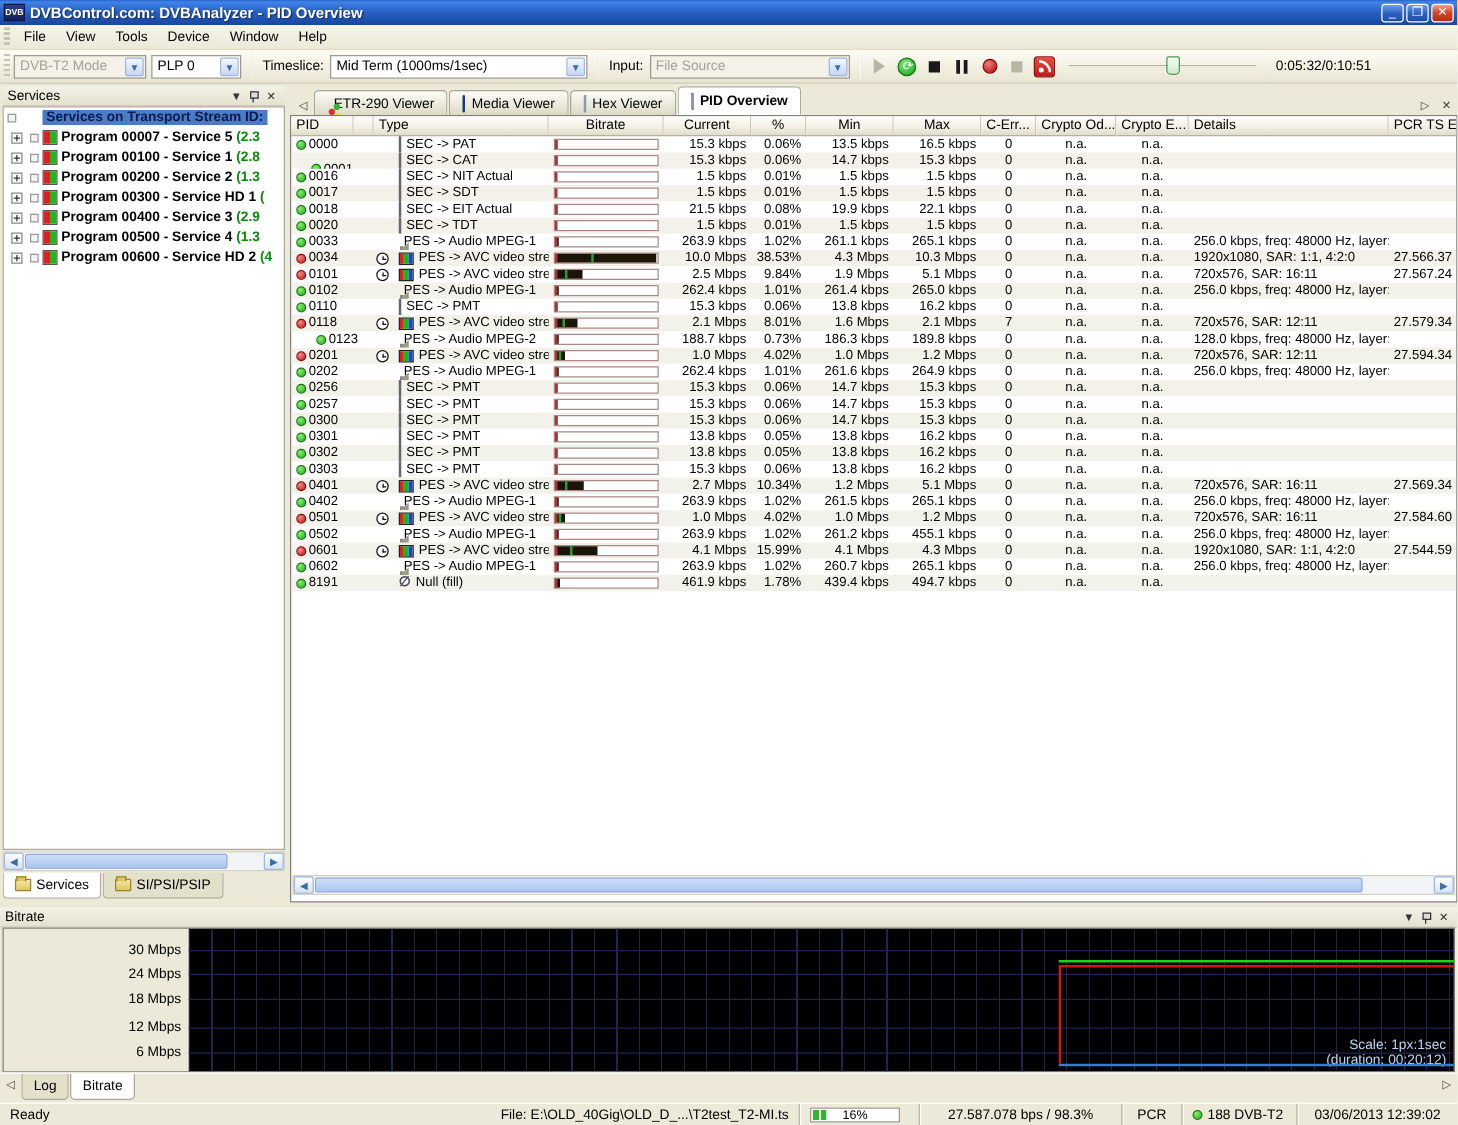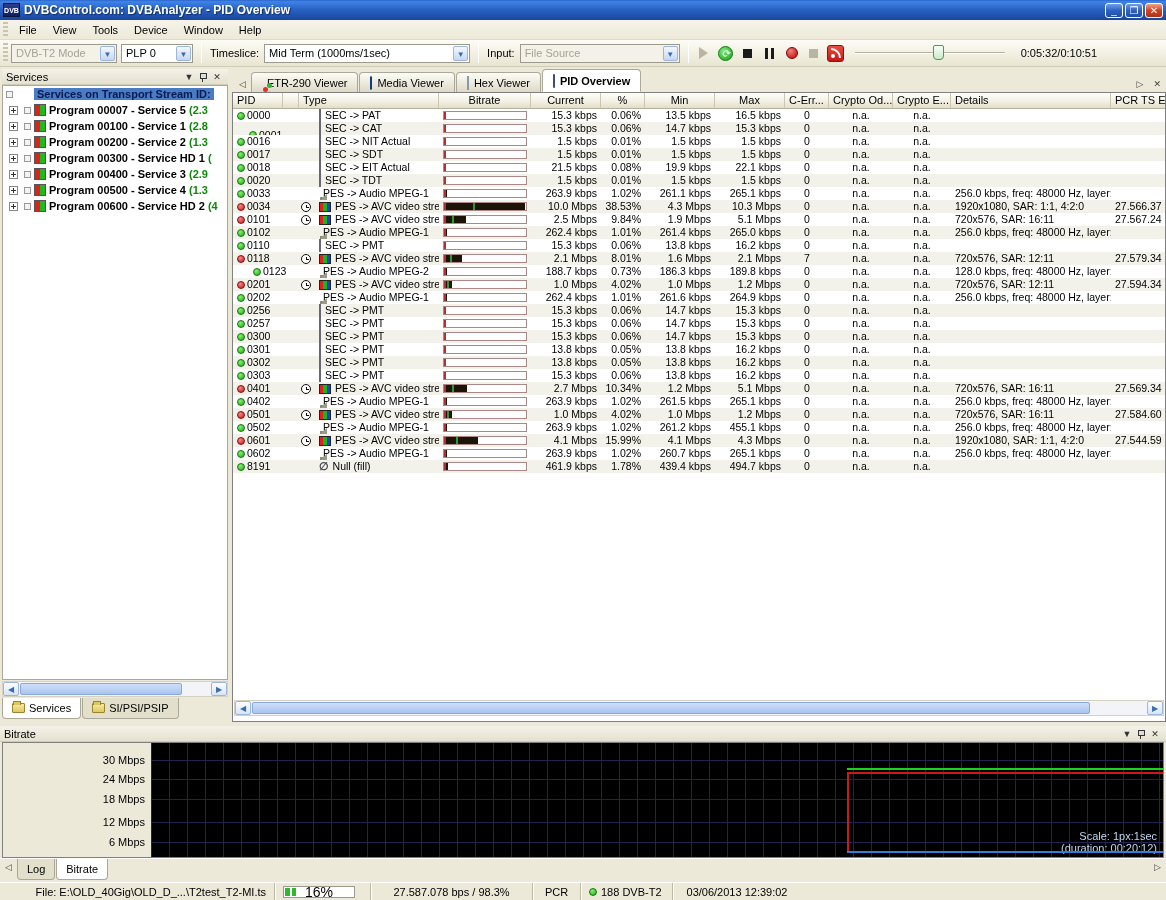--- a/index.html
+++ b/index.html
@@ -136,21 +136,21 @@
   .legend { position:absolute; left:10px; }
   .leg-item { font-size:11px; margin-bottom:1px; white-space:nowrap; }
   .scale-txt { position:absolute; right:6px; bottom:3px; text-align:right; color:#bcd6f2; font-size:11px; line-height:12px; }
 
   
   .bot-tabs { position:absolute; left:0; top:858px; width:1166px; height:24px; display:flex; align-items:flex-start; background:#ece9d8; border-top:1px solid #fff; }
   .statusbar { position:absolute; left:0; top:882px; width:1166px; height:18px; background:#ece9d8; border-top:1px solid #fff; display:flex; align-items:center; font-size:11px; }
   .sseg { padding:0 8px; height:100%; display:flex; align-items:center; border-right:1px solid #bcb8a8; box-shadow:1px 0 0 #fff; white-space:nowrap; overflow:hidden; }
   .progress { width:72px; height:12px; border:1px solid #9c9a8c; background:#fff; position:relative; margin-right:6px; }
   .progress .blocks { position:absolute; left:1px; top:1px; bottom:1px; background:repeating-linear-gradient(90deg,#2fb82f 0 5px,#fff 5px 7px); }
-  .progress .ptxt { position:absolute; left:0; right:0; text-align:center; font-size:14px; line-height:11px; }
+  .progress .ptxt { position:absolute; left:0; right:0; text-align:center; font-size:10px; line-height:11px; }
   .sdot { width:8px; height:8px; border-radius:50%; background:radial-gradient(circle at 35% 30%,#8cf06c,#1da81d); border:1px solid #0d7a0d; margin-right:4px; }
 </style>
 </head>
 <body>
 
 <div class="titlebar">
   <div class="logo">DVB</div>
   <div class="title">DVBControl.com: DVBAnalyzer - PID Overview</div>
   <div class="winbtn">_</div>
   <div class="winbtn">❐</div>
@@ -1133,20 +1133,21 @@
   <span class="tab-nav">◁</span>
   <span id="bot-tabs-holder" style="display:flex; align-items:flex-start;">
       <div class="folder-tab">Log</div>
       <div class="folder-tab active">Bitrate</div>
     </span>
   <span style="flex:1"></span>
   <span class="tab-nav">▷</span>
 </div>
 
 <div class="statusbar">
+  <div class="sseg" style="flex:1; border-right:none; box-shadow:none;">Ready</div>
   <div class="sseg" style="width:275px; justify-content:flex-end;">File: E:\OLD_40Gig\OLD_D_...\T2test_T2-MI.ts</div>
   <div class="sseg" style="width:96px;">
     <div class="progress">
       <div class="blocks" style="width:16%"></div>
       <div class="ptxt">16%</div>
     </div>
   </div>
   <div class="sseg" style="width:162px; justify-content:center;">27.587.078 bps / 98.3%</div>
   <div class="sseg" style="width:48px; justify-content:center;">PCR</div>
   <div class="sseg" style="width:92px;">

